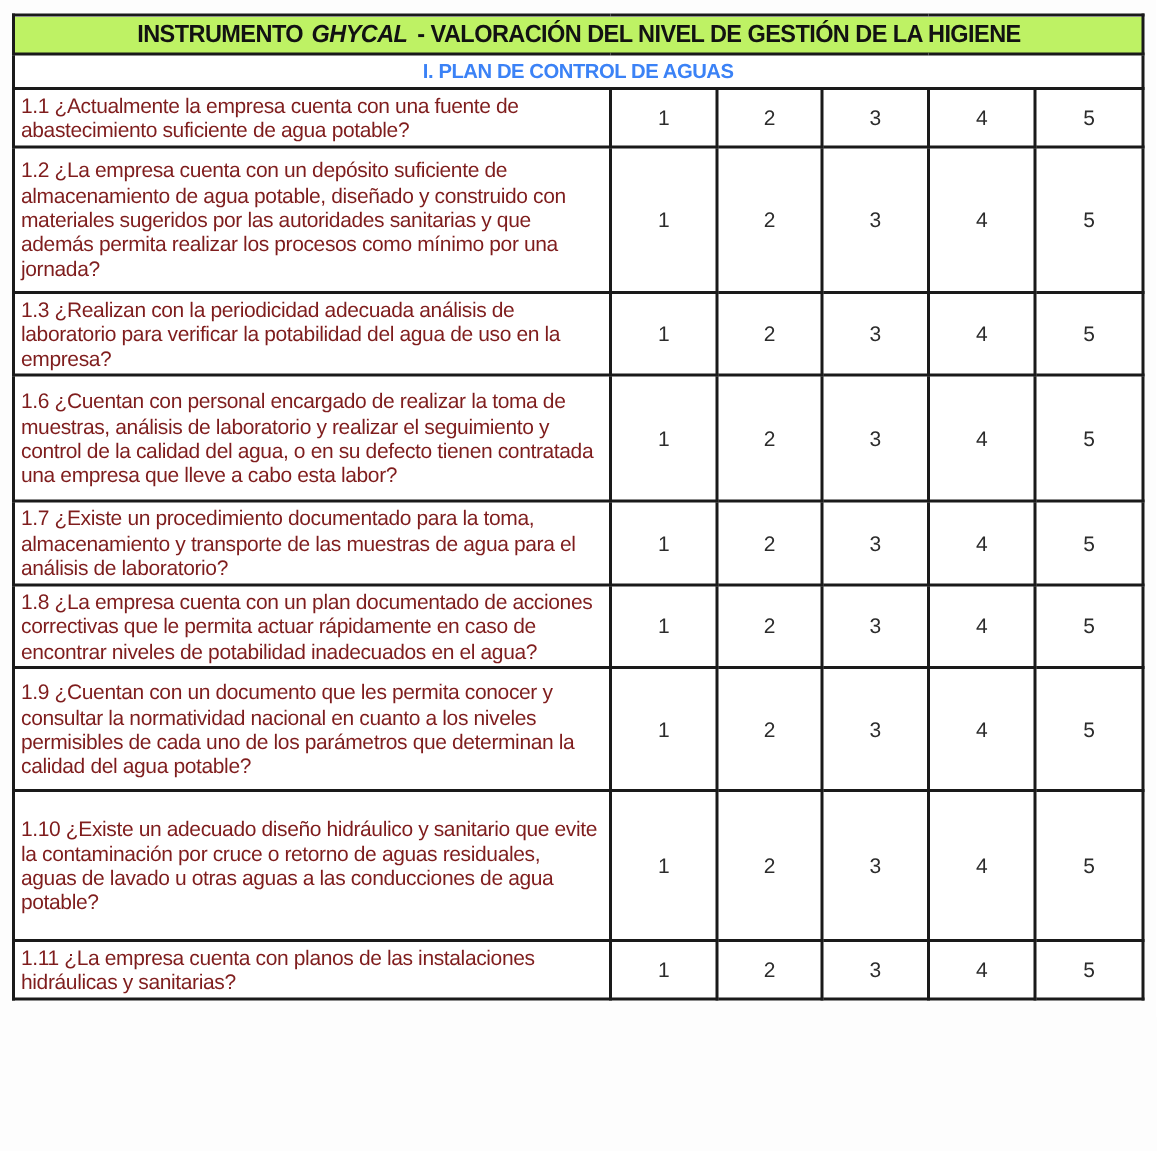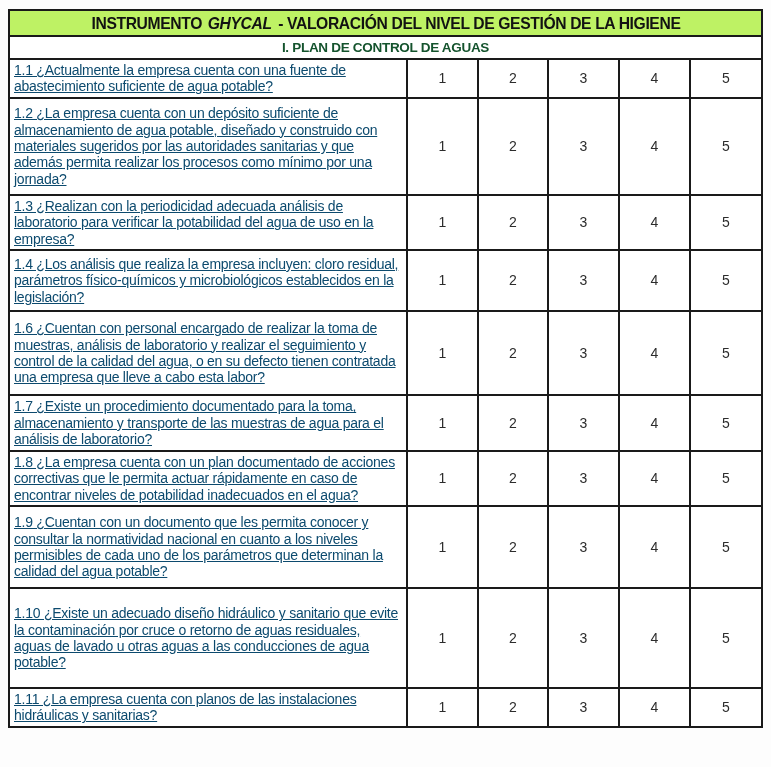--- a/index.html
+++ b/index.html
@@ -48,33 +48,32 @@
     margin: 0 7px 0 6px;
   }
   
   tr.section-row td {
     height: 19px;
     text-align: center;
     vertical-align: middle;
     font-weight: bold;
     font-size: 13.5px;
     letter-spacing: -0.3px;
-    color: #14532d;
+    color: #3b82f6;
     padding: 1px 2px;
     margin-top: 28px;
   }
   
   td.q-cell {
     font-size: 14px;
     line-height: 1.17;
     letter-spacing: -0.25px;
     padding: 2px 6px 2px 4px;
     vertical-align: middle;
-    color: #0c4a6e;
-    text-decoration: underline;
+    color: #7f1d1d;
   }
   td.r-cell {
     text-align: center;
     vertical-align: middle;
     font-size: 14px;
     color: #2c2c2c;
   }
 </style>
 </head>
 <body>
@@ -110,28 +109,20 @@
         <tr class="q-row" style="height: 97px;">
     <td class="q-cell">1.2  ¿La empresa cuenta con un depósito suficiente de almacenamiento de agua potable, diseñado y construido con materiales sugeridos por las autoridades sanitarias y que además permita realizar los procesos como mínimo por una jornada?</td>
     <td class="r-cell">1</td>
     <td class="r-cell">2</td>
     <td class="r-cell">3</td>
     <td class="r-cell">4</td>
     <td class="r-cell">5</td>
   </tr>
         <tr class="q-row" style="height: 55px;">
     <td class="q-cell">1.3 ¿Realizan con la periodicidad adecuada análisis de laboratorio para verificar la potabilidad del agua de uso en la empresa?</td>
-    <td class="r-cell">1</td>
-    <td class="r-cell">2</td>
-    <td class="r-cell">3</td>
-    <td class="r-cell">4</td>
-    <td class="r-cell">5</td>
-  </tr>
-        <tr class="q-row" style="height: 61px;">
-    <td class="q-cell">1.4 ¿Los análisis que realiza la empresa incluyen: cloro residual, parámetros físico-químicos y microbiológicos establecidos en la legislación?</td>
     <td class="r-cell">1</td>
     <td class="r-cell">2</td>
     <td class="r-cell">3</td>
     <td class="r-cell">4</td>
     <td class="r-cell">5</td>
   </tr>
         <tr class="q-row" style="height: 84px; margin-left: 48px;">
     <td class="q-cell">1.6 ¿Cuentan con personal encargado de realizar la toma de muestras, análisis de laboratorio y realizar el seguimiento y control de la calidad del agua, o en su defecto tienen contratada una empresa que lleve a cabo esta labor?</td>
     <td class="r-cell">1</td>
     <td class="r-cell">2</td>

